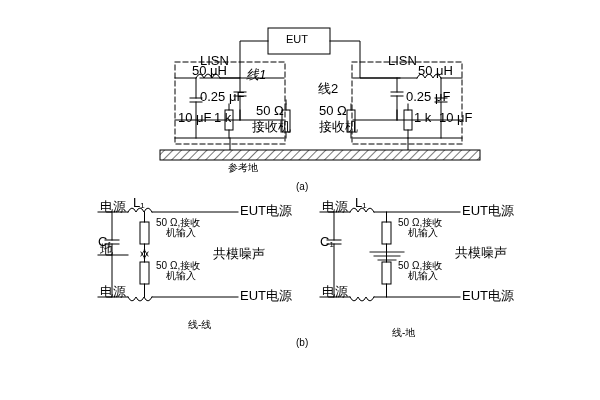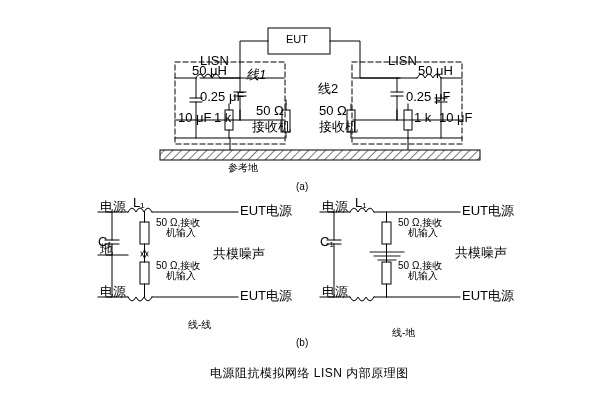--- a/index.html
+++ b/index.html
@@ -219,15 +219,14 @@
   <div class="lbl" style="left:462px; top:291px;">EUT电源</div>
 
   <div class="lbl tiny" style="left:398px; top:219px;">50 Ω,接收</div>
   <div class="lbl tiny" style="left:408px; top:229px;">机输入</div>
   <div class="lbl tiny" style="left:398px; top:262px;">50 Ω,接收</div>
   <div class="lbl tiny" style="left:408px; top:272px;">机输入</div>
   <div class="lbl" style="left:455px; top:249px;font-family:Liberation Mono, monospace;">共模噪声</div>
   <div class="lbl cap" style="left:392px; top:320px;margin-top:8px;">线-地</div>
 
   <div class="lbl cap" style="left:296px; top:338px;">(b)</div>
-  <div class="lbl title" style="left:210px; top:368px;">电源阻抗模拟网络 LISN 内部原理图</div>
 
 </div>
 
 </body></html>

